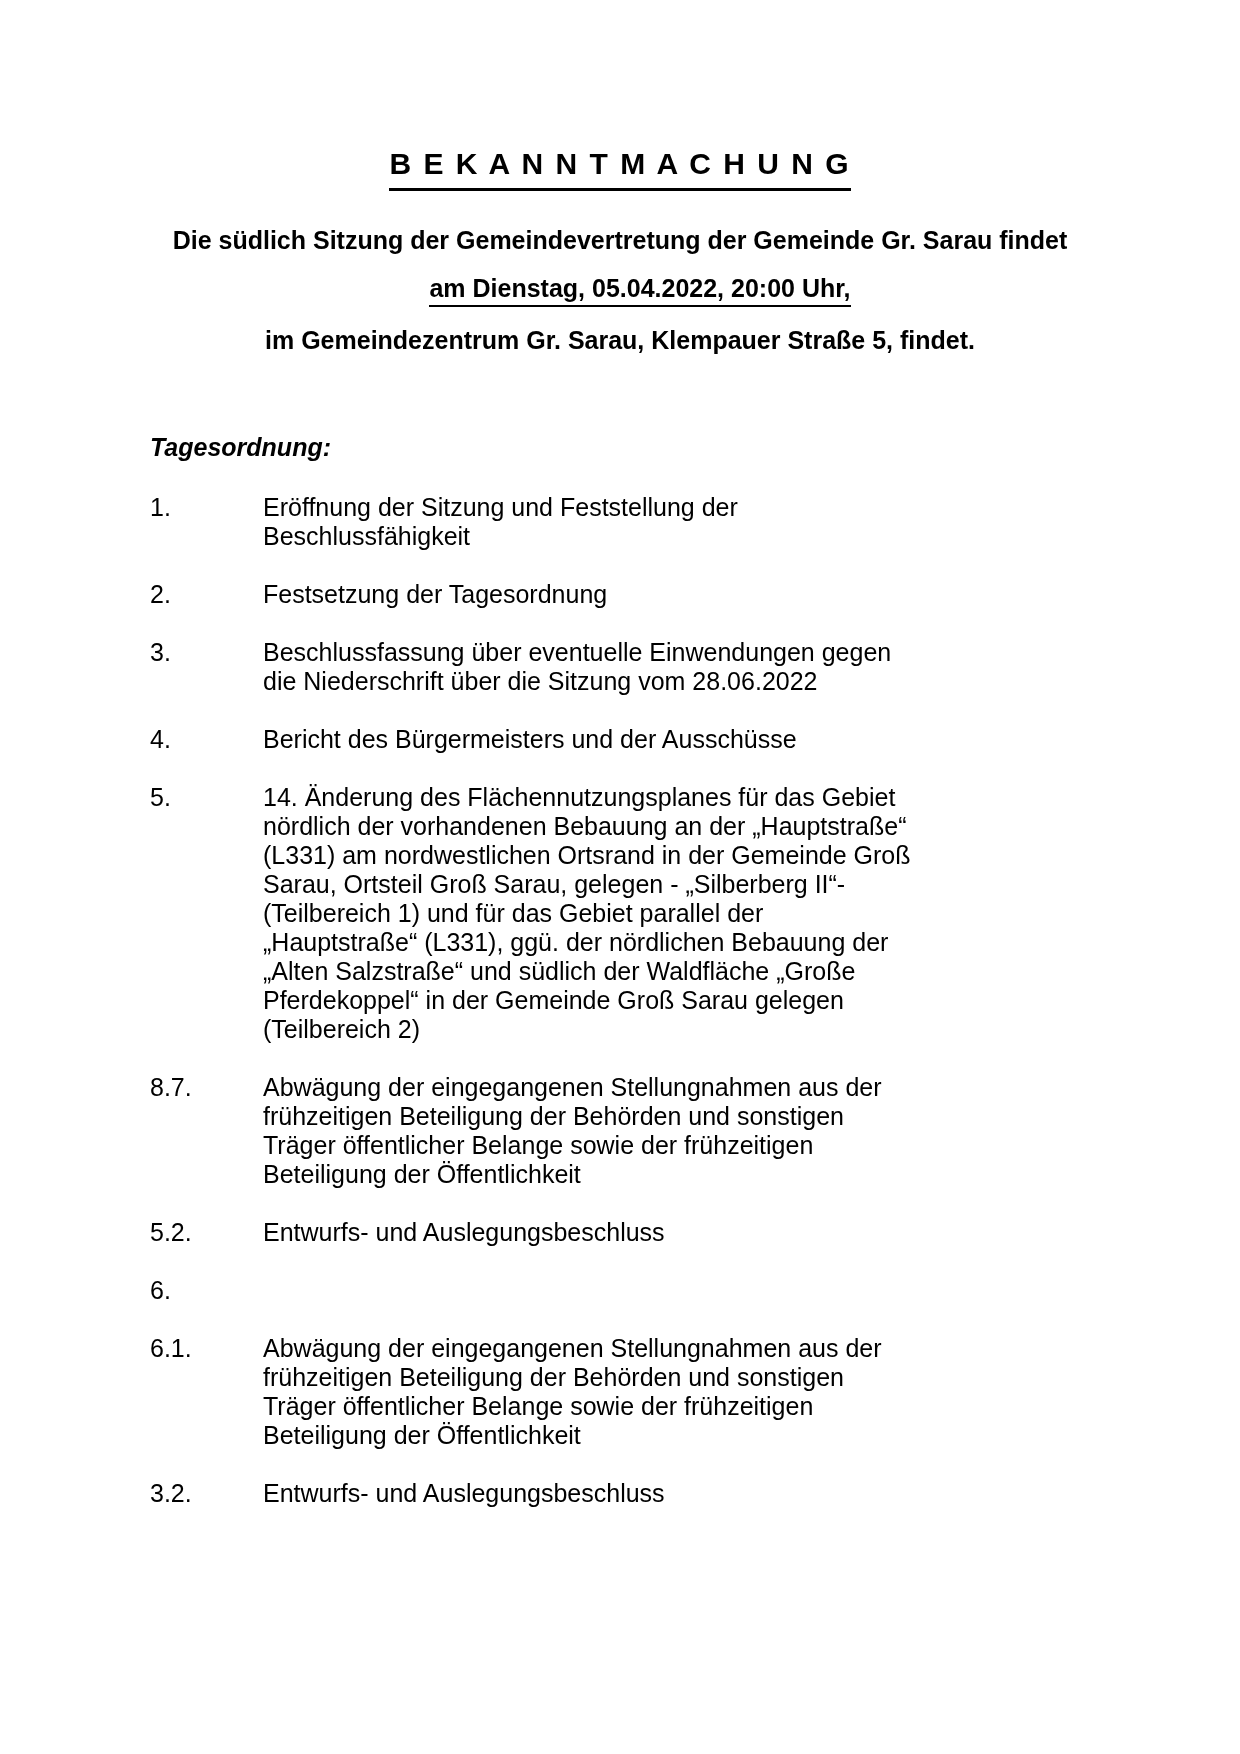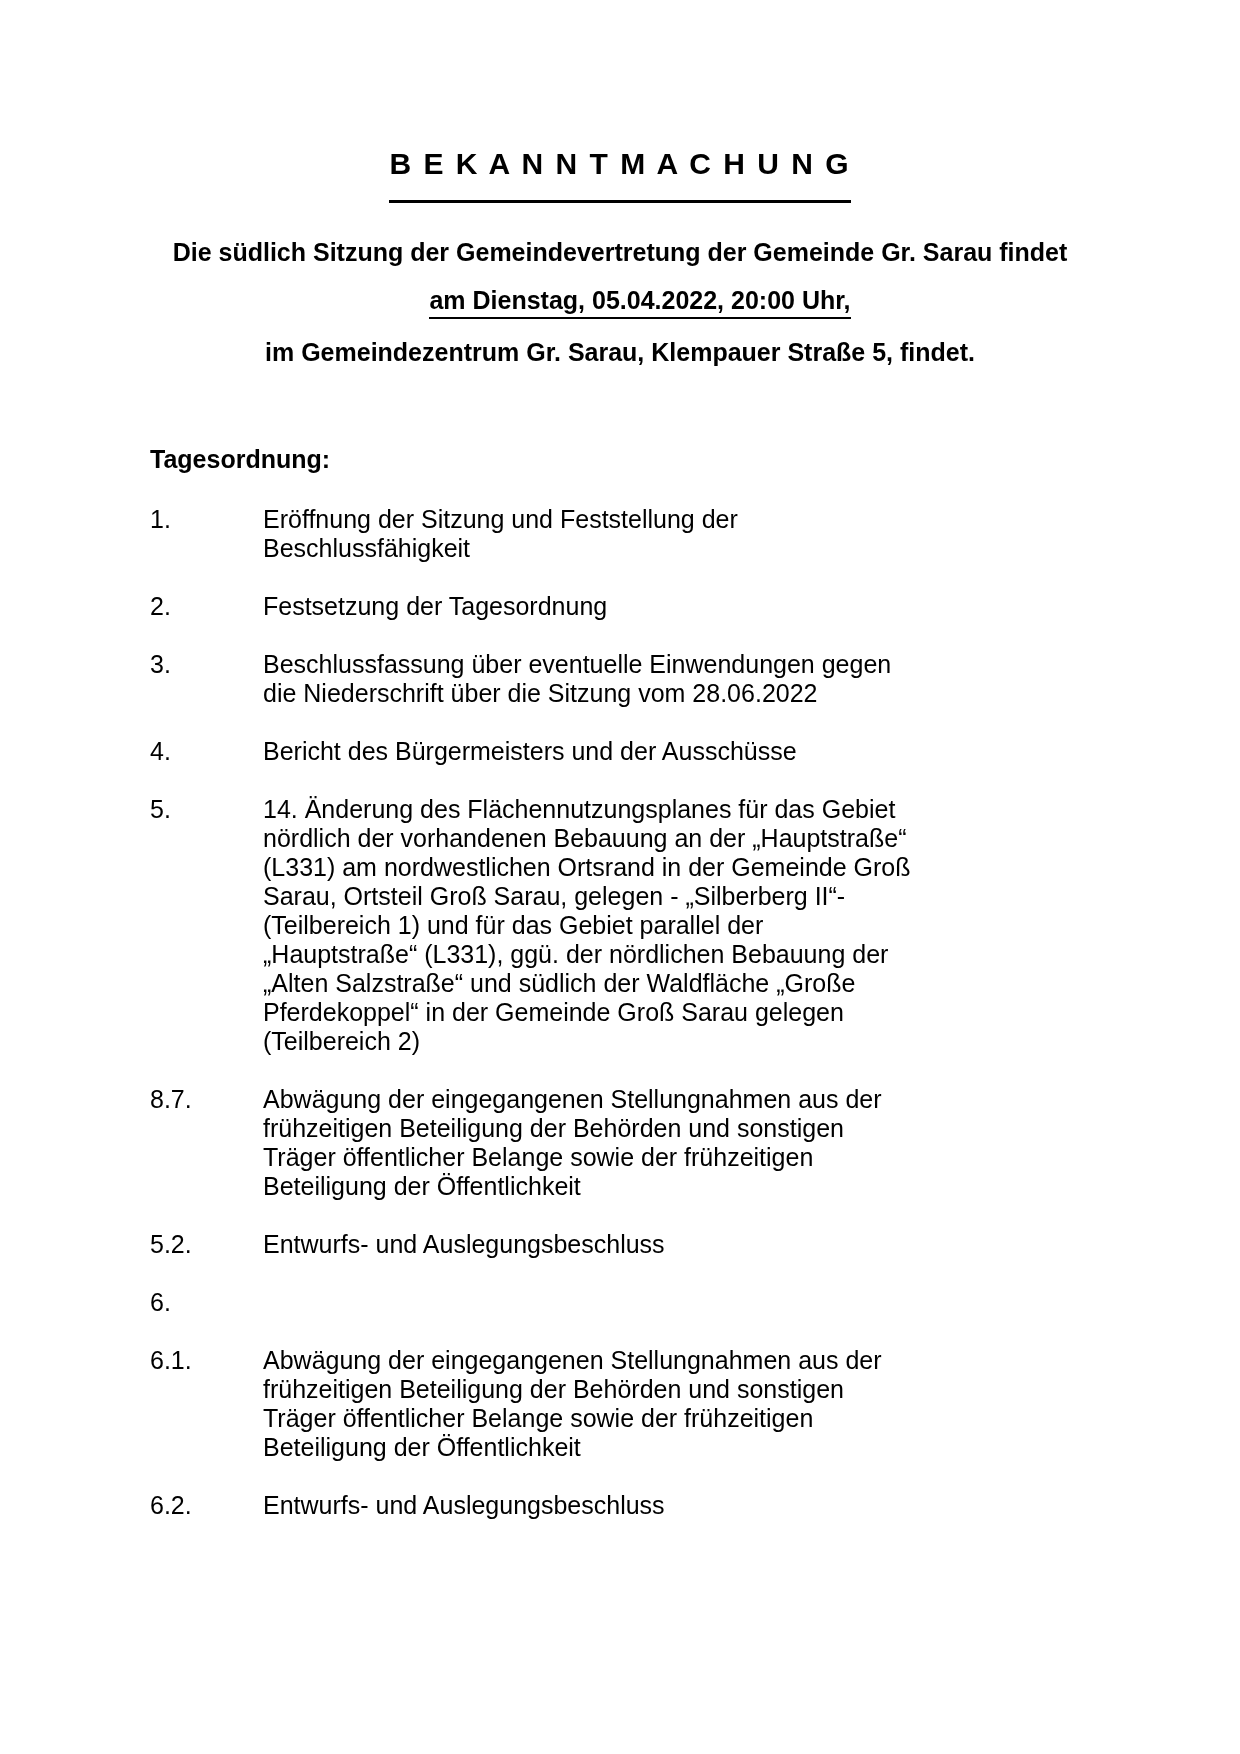--- a/index.html
+++ b/index.html
@@ -29,36 +29,37 @@
     text-align:center;
     margin:0 20px 35px 0;
     font-size:30px;
     line-height:33px;
     font-weight:bold;
     letter-spacing:2px;
   }
   .doc-title .title-underline{
     display:inline-block;
     border-bottom:3px solid var(--text);
-    padding-bottom:20px;
+    padding-bottom:8px;
   }
   .intro-line{
     text-align:center;
     font-weight:bold;
     margin:0 20px 19px 0;
   }
   .intro-line.underlined span{
     display:inline-block;
     border-bottom:2px solid var(--text);
     padding-bottom:2px;
     margin-left:40px;
   }
   .agenda-heading{
     font-weight:bold;
     margin:78px 0 31px 0;
+    font-style:italic;
   }
   .agenda-item{
     display:flex;
     align-items:flex-start;
     margin:0 0 29px 0;
   }
   .agenda-number{
     flex:0 0 113px;
     white-space:pre-line;
   }
@@ -143,19 +144,19 @@
 
     <div class="agenda-item">
       <div class="agenda-number">6.1.</div>
       <div class="agenda-text">Abwägung der eingegangenen Stellungnahmen aus der
 frühzeitigen Beteiligung der Behörden und sonstigen
 Träger öffentlicher Belange sowie der frühzeitigen
 Beteiligung der Öffentlichkeit</div>
     </div>
 
     <div class="agenda-item">
-      <div class="agenda-number">6.2.</div>
+      <div class="agenda-number">3.2.</div>
       <div class="agenda-text">Entwurfs- und Auslegungsbeschluss</div>
     </div>
 
   </div>
 
 </div>
 
 </body></html>

